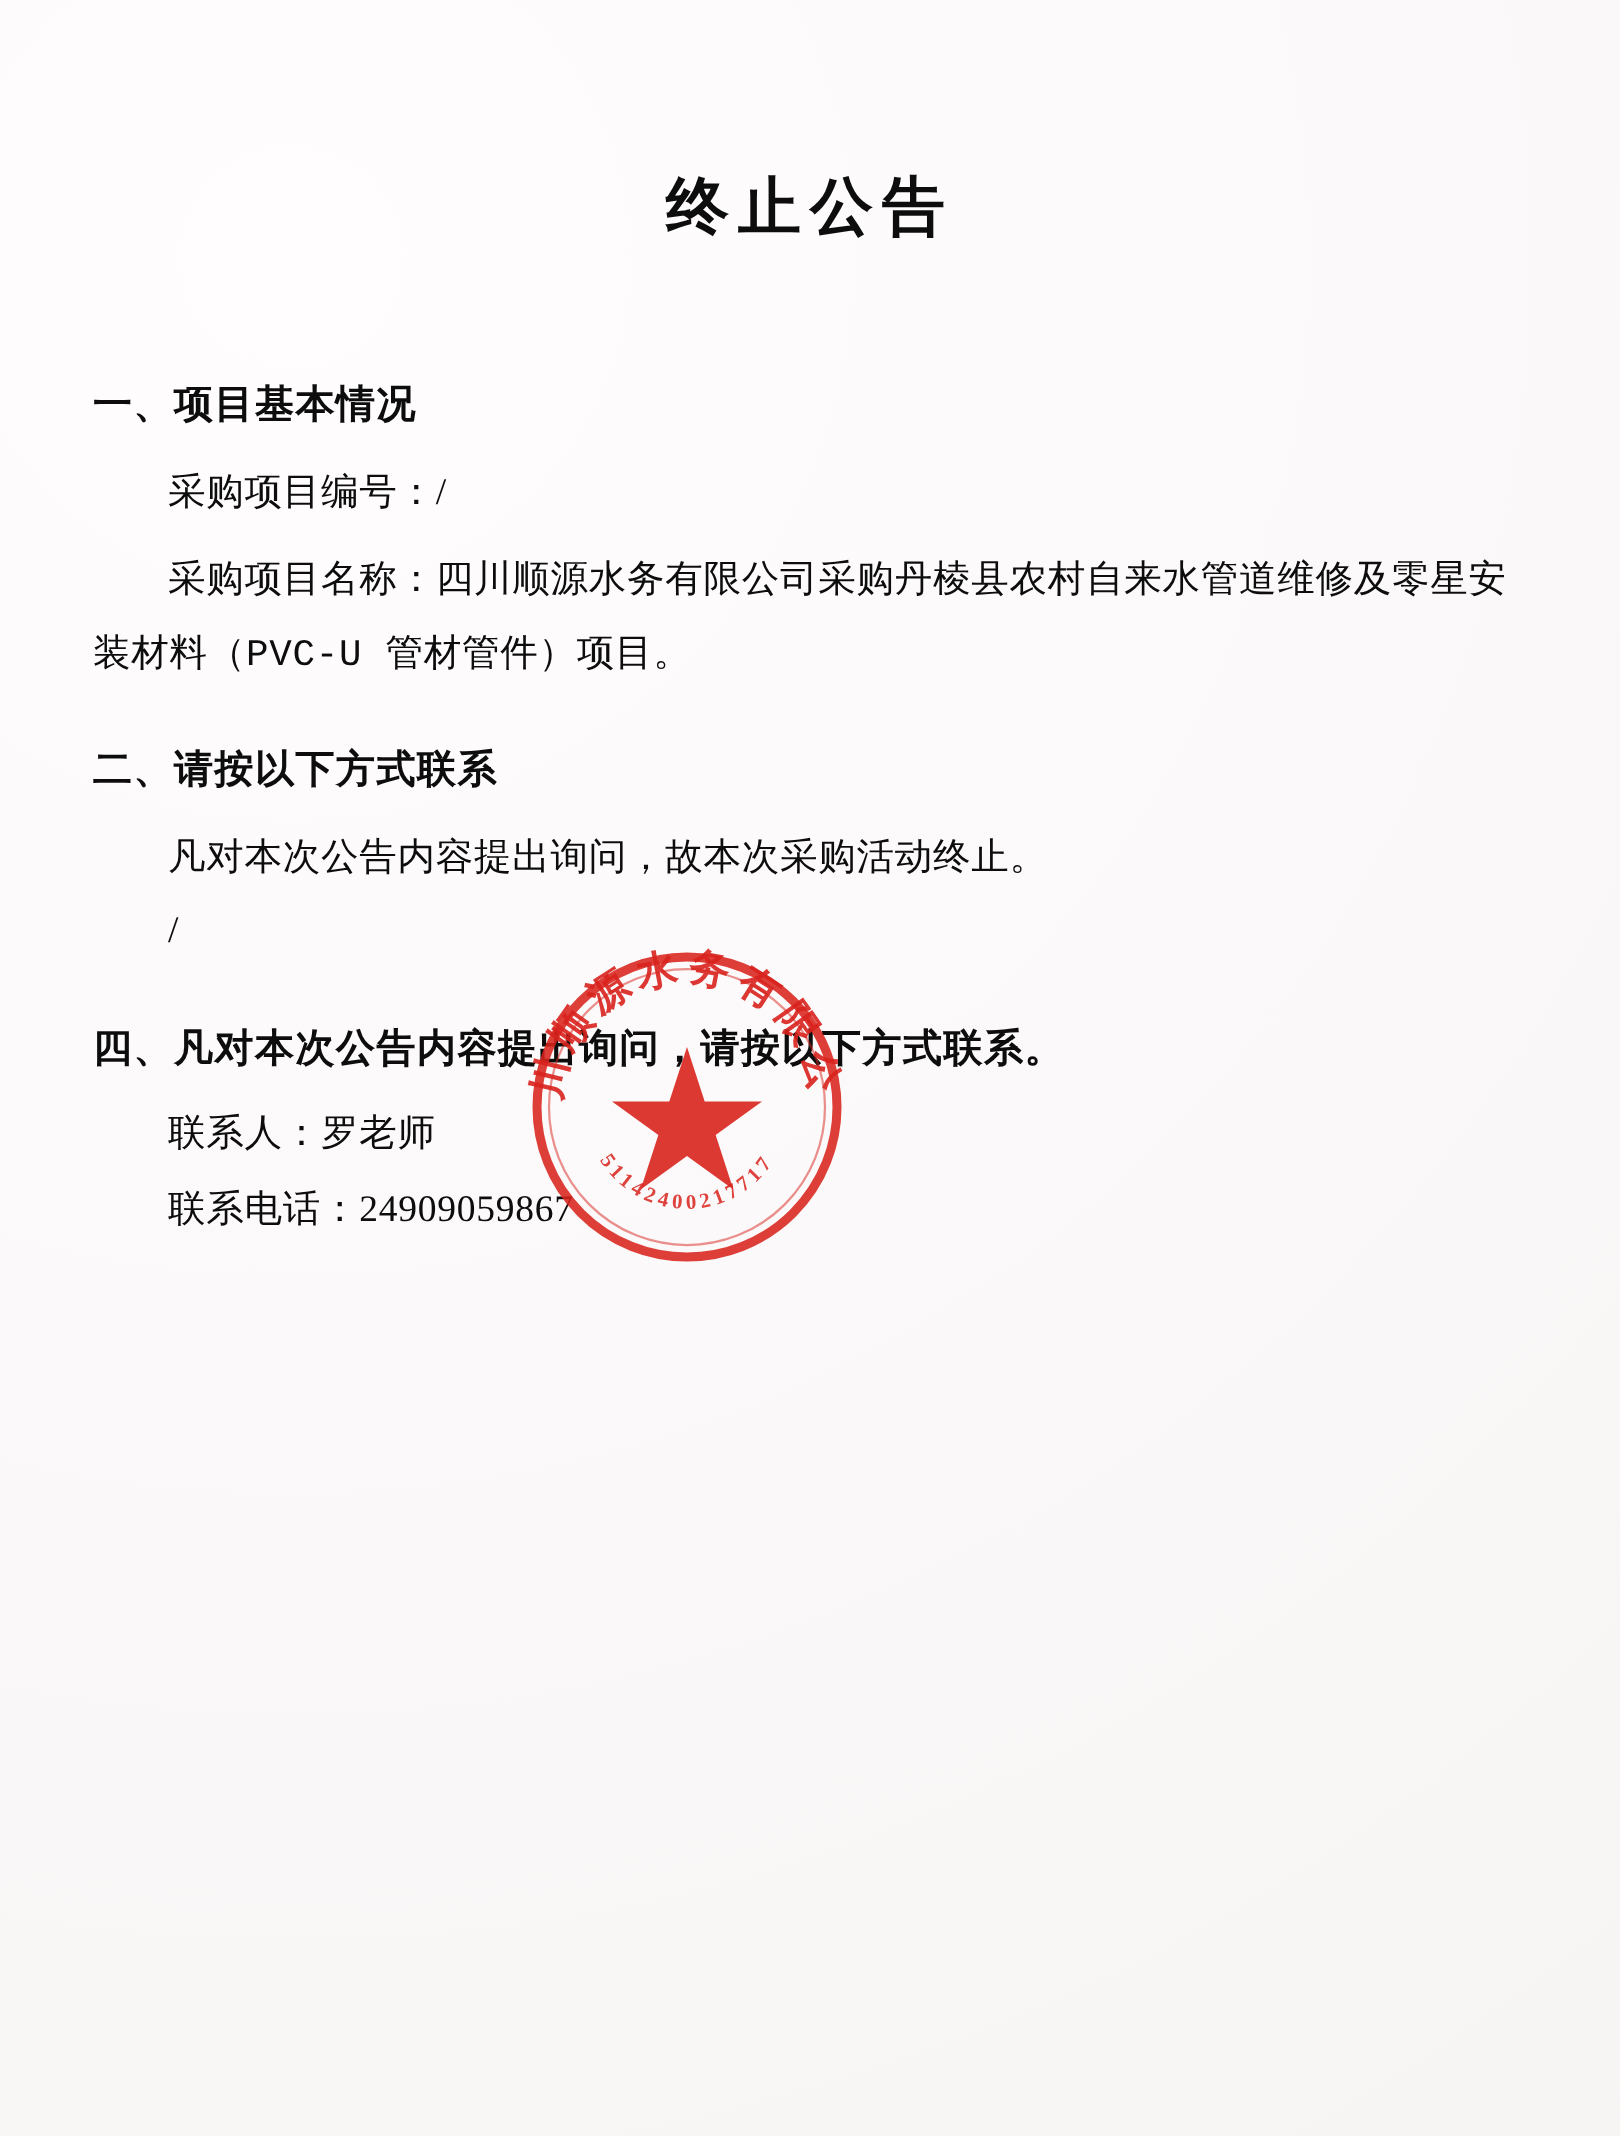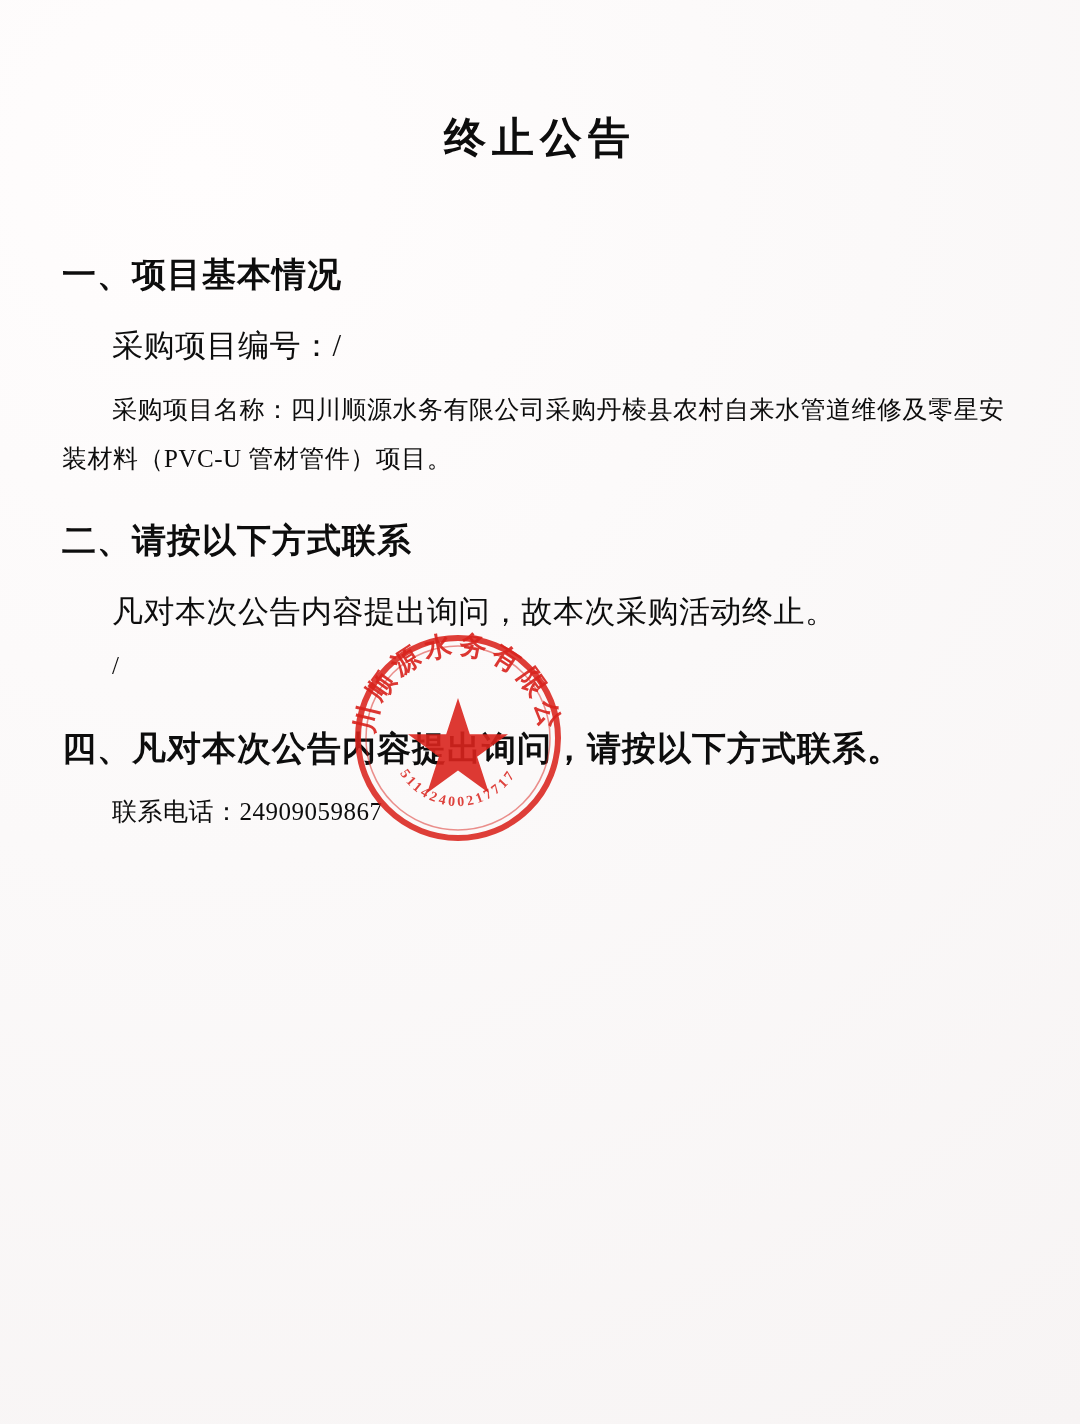--- a/index.html
+++ b/index.html
@@ -30,48 +30,48 @@
   }
   .doc-title {
     margin-top: 110px;
     text-align: center;
     font-size: 42px;
     font-weight: bold;
     letter-spacing: 6px;
     font-family: "Liberation Serif", "DejaVu Serif", serif;
   }
   .section-heading {
-    font-size: 34px;
+    font-size: 26px;
     font-weight: bold;
     letter-spacing: 1px;
     margin: 0;
     padding: 0;
     white-space: nowrap;
   }
   .h-one { margin-top: 86px; }
   .h-two { margin-top: 34px; }
   .h-three { margin-top: 36px; }
   .h-four { margin-top: 36px; }
 
   .body-line {
-    font-size: 31px;
+    font-size: 25px;
     line-height: 1.95;
     text-indent: 50px;
     margin: 0;
     letter-spacing: 0.5px;
   }
   .body-para {
     font-size: 25px;
     line-height: 1.95;
     margin: 0;
     letter-spacing: 0.5px;
     text-indent: 50px;
   }
   .gap-sm { margin-top: 18px; }
-  .gap-xs { margin-top: 10px; }
+  .gap-xs { margin-top: 10px; font-family: Liberation Mono, monospace; }
   .slash-line {
     font-size: 25px;
     line-height: 1.9;
     text-indent: 50px;
     margin: 0;
   }
   .contact-block {
     margin-top: 14px;
   }
   .contact-line {
@@ -110,20 +110,21 @@
   <p class="body-line gap-sm">采购项目编号：/</p>
   <p class="body-para gap-xs">采购项目名称：四川顺源水务有限公司采购丹棱县农村自来水管道维修及零星安装材料（PVC-U 管材管件）项目。</p>
 
   <h2 class="section-heading h-two">二、请按以下方式联系</h2>
   <p class="body-line gap-sm">凡对本次公告内容提出询问，故本次采购活动终止。</p>
 
   <p class="slash-line gap-sm">/</p>
 
   <h2 class="section-heading h-four">四、凡对本次公告内容提出询问，请按以下方式联系。</h2>
   <div class="contact-block">
+    <p class="contact-line">联系人：罗老师</p>
     <p class="contact-line">联系电话：24909059867</p>
   </div>
 </div>
 
 <div class="seal">
   <svg width="220" height="220" viewBox="0 0 220 220" xmlns="http://www.w3.org/2000/svg" aria-hidden="true">
     <defs>
       <path id="sealTopArc" d="M 26,110 A 84,84 0 0 1 194,110"></path>
       <path id="sealBottomArc" d="M 42,110 A 68,68 0 0 0 178,110"></path>
     </defs>

